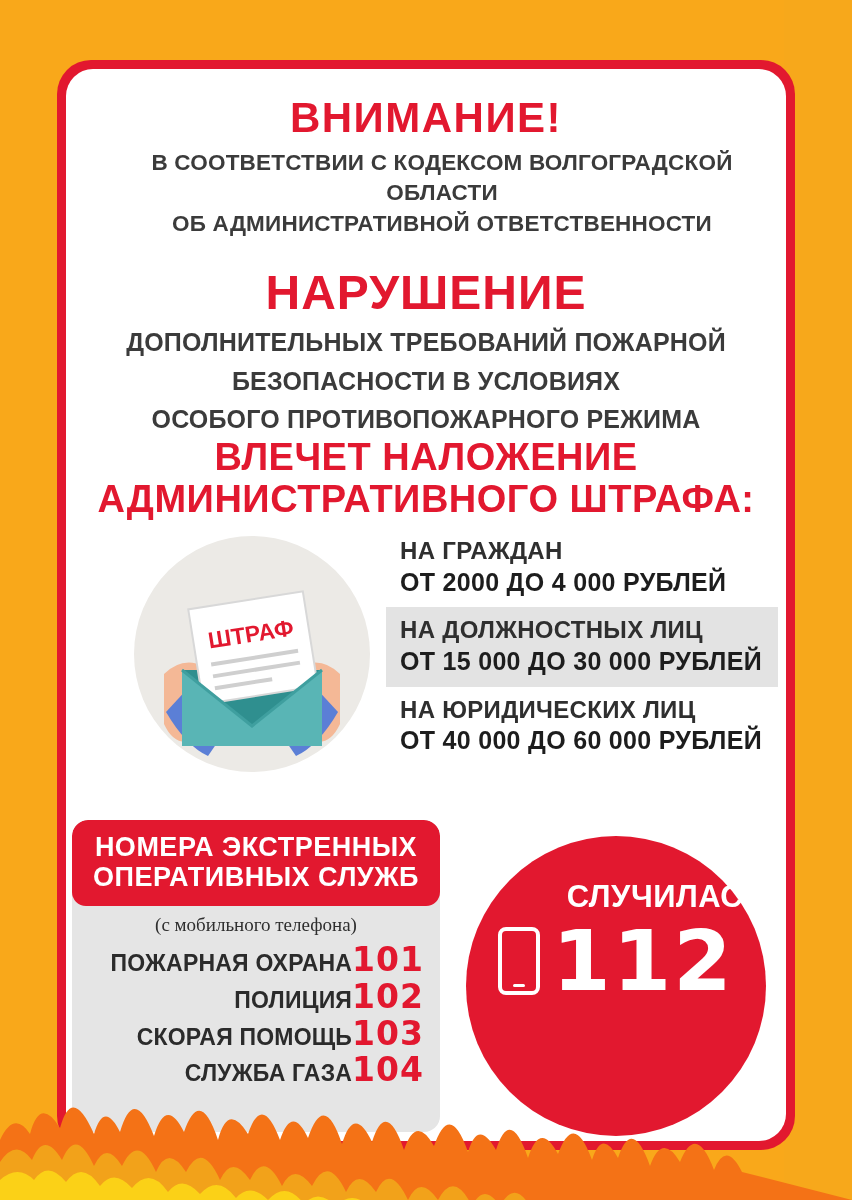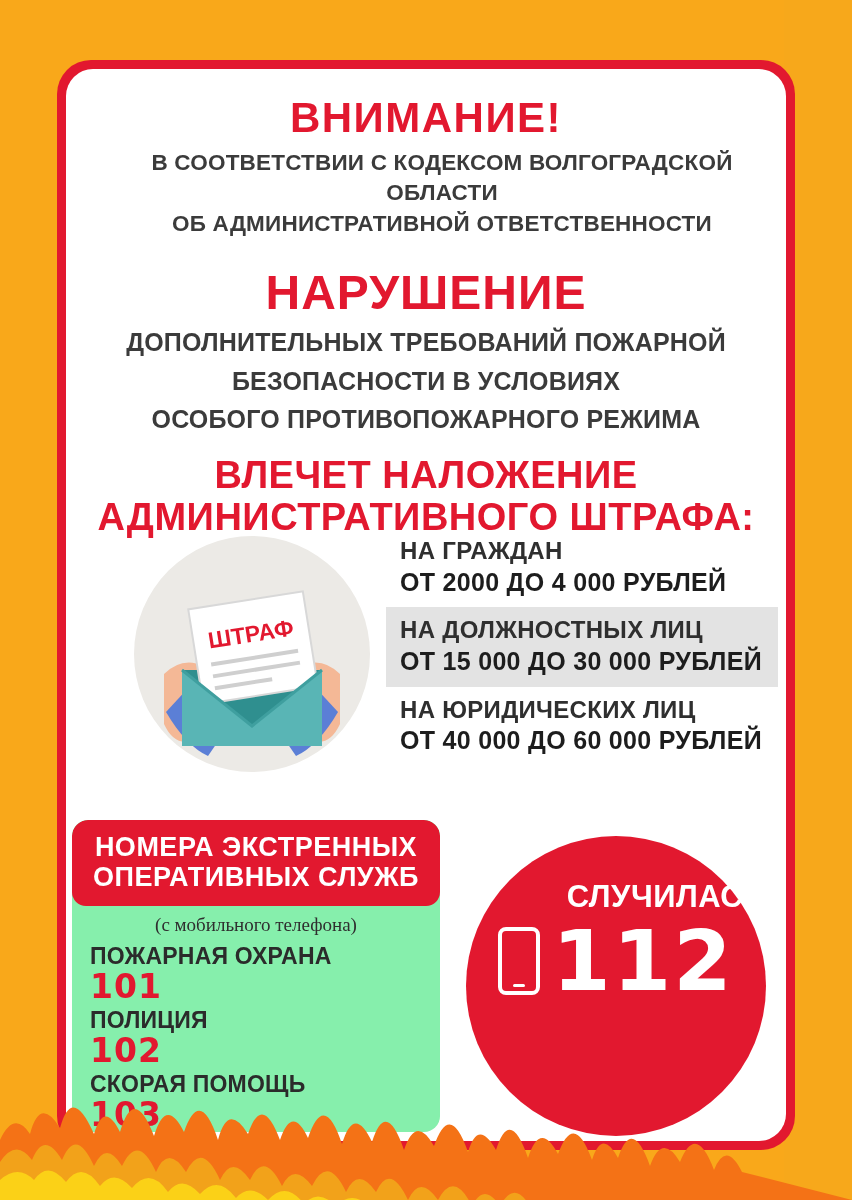--- a/index.html
+++ b/index.html
@@ -73,21 +73,20 @@
     letter-spacing: 0.2px;
     margin-top: 6px;
     text-transform: uppercase;
   }
   .h-fine {
     color: #e2182f;
     font-weight: bold;
     font-size: 38px;
     line-height: 1.12;
     letter-spacing: 0.5px;
-    margin-top: 18px;
     text-transform: uppercase;
   }
 
   
   .illus {
     position: absolute;
     left: 122px; top: 524px;
     width: 260px; height: 260px;
   }
 
@@ -117,21 +116,21 @@
     text-transform: uppercase;
     line-height: 1.15;
     margin-top: 3px;
   }
 
   
   .emergency {
     position: absolute;
     left: 72px; top: 820px;
     width: 368px; height: 312px;
-    background: #86efac;
+    background: #e5e5e5;
     border-radius: 16px;
     box-shadow: 0 0 0 0 transparent;
     overflow: hidden;
   }
   .emergency-head {
     background: #e2182f;
     color: #ffffff;
     text-align: center;
     font-weight: bold;
     font-size: 27px;
@@ -145,23 +144,22 @@
     text-align: center;
     color: #2f2f2f;
     font-size: 19px;
     padding: 8px 0 4px 0;
     font-family: "Liberation Serif", serif;
   }
   .em-list { padding: 2px 16px 0 18px; }
   .em-item {
     display: flex;
     align-items: baseline;
-    justify-content: flex-start;
+    justify-content: flex-end;
     padding: 1px 0;
-    flex-direction: column;
   }
   .em-name {
     color: #2b2b2b;
     font-weight: bold;
     font-size: 23px;
     letter-spacing: 0.2px;
     text-transform: uppercase;
   }
   .em-num {
     color: #e2182f;

